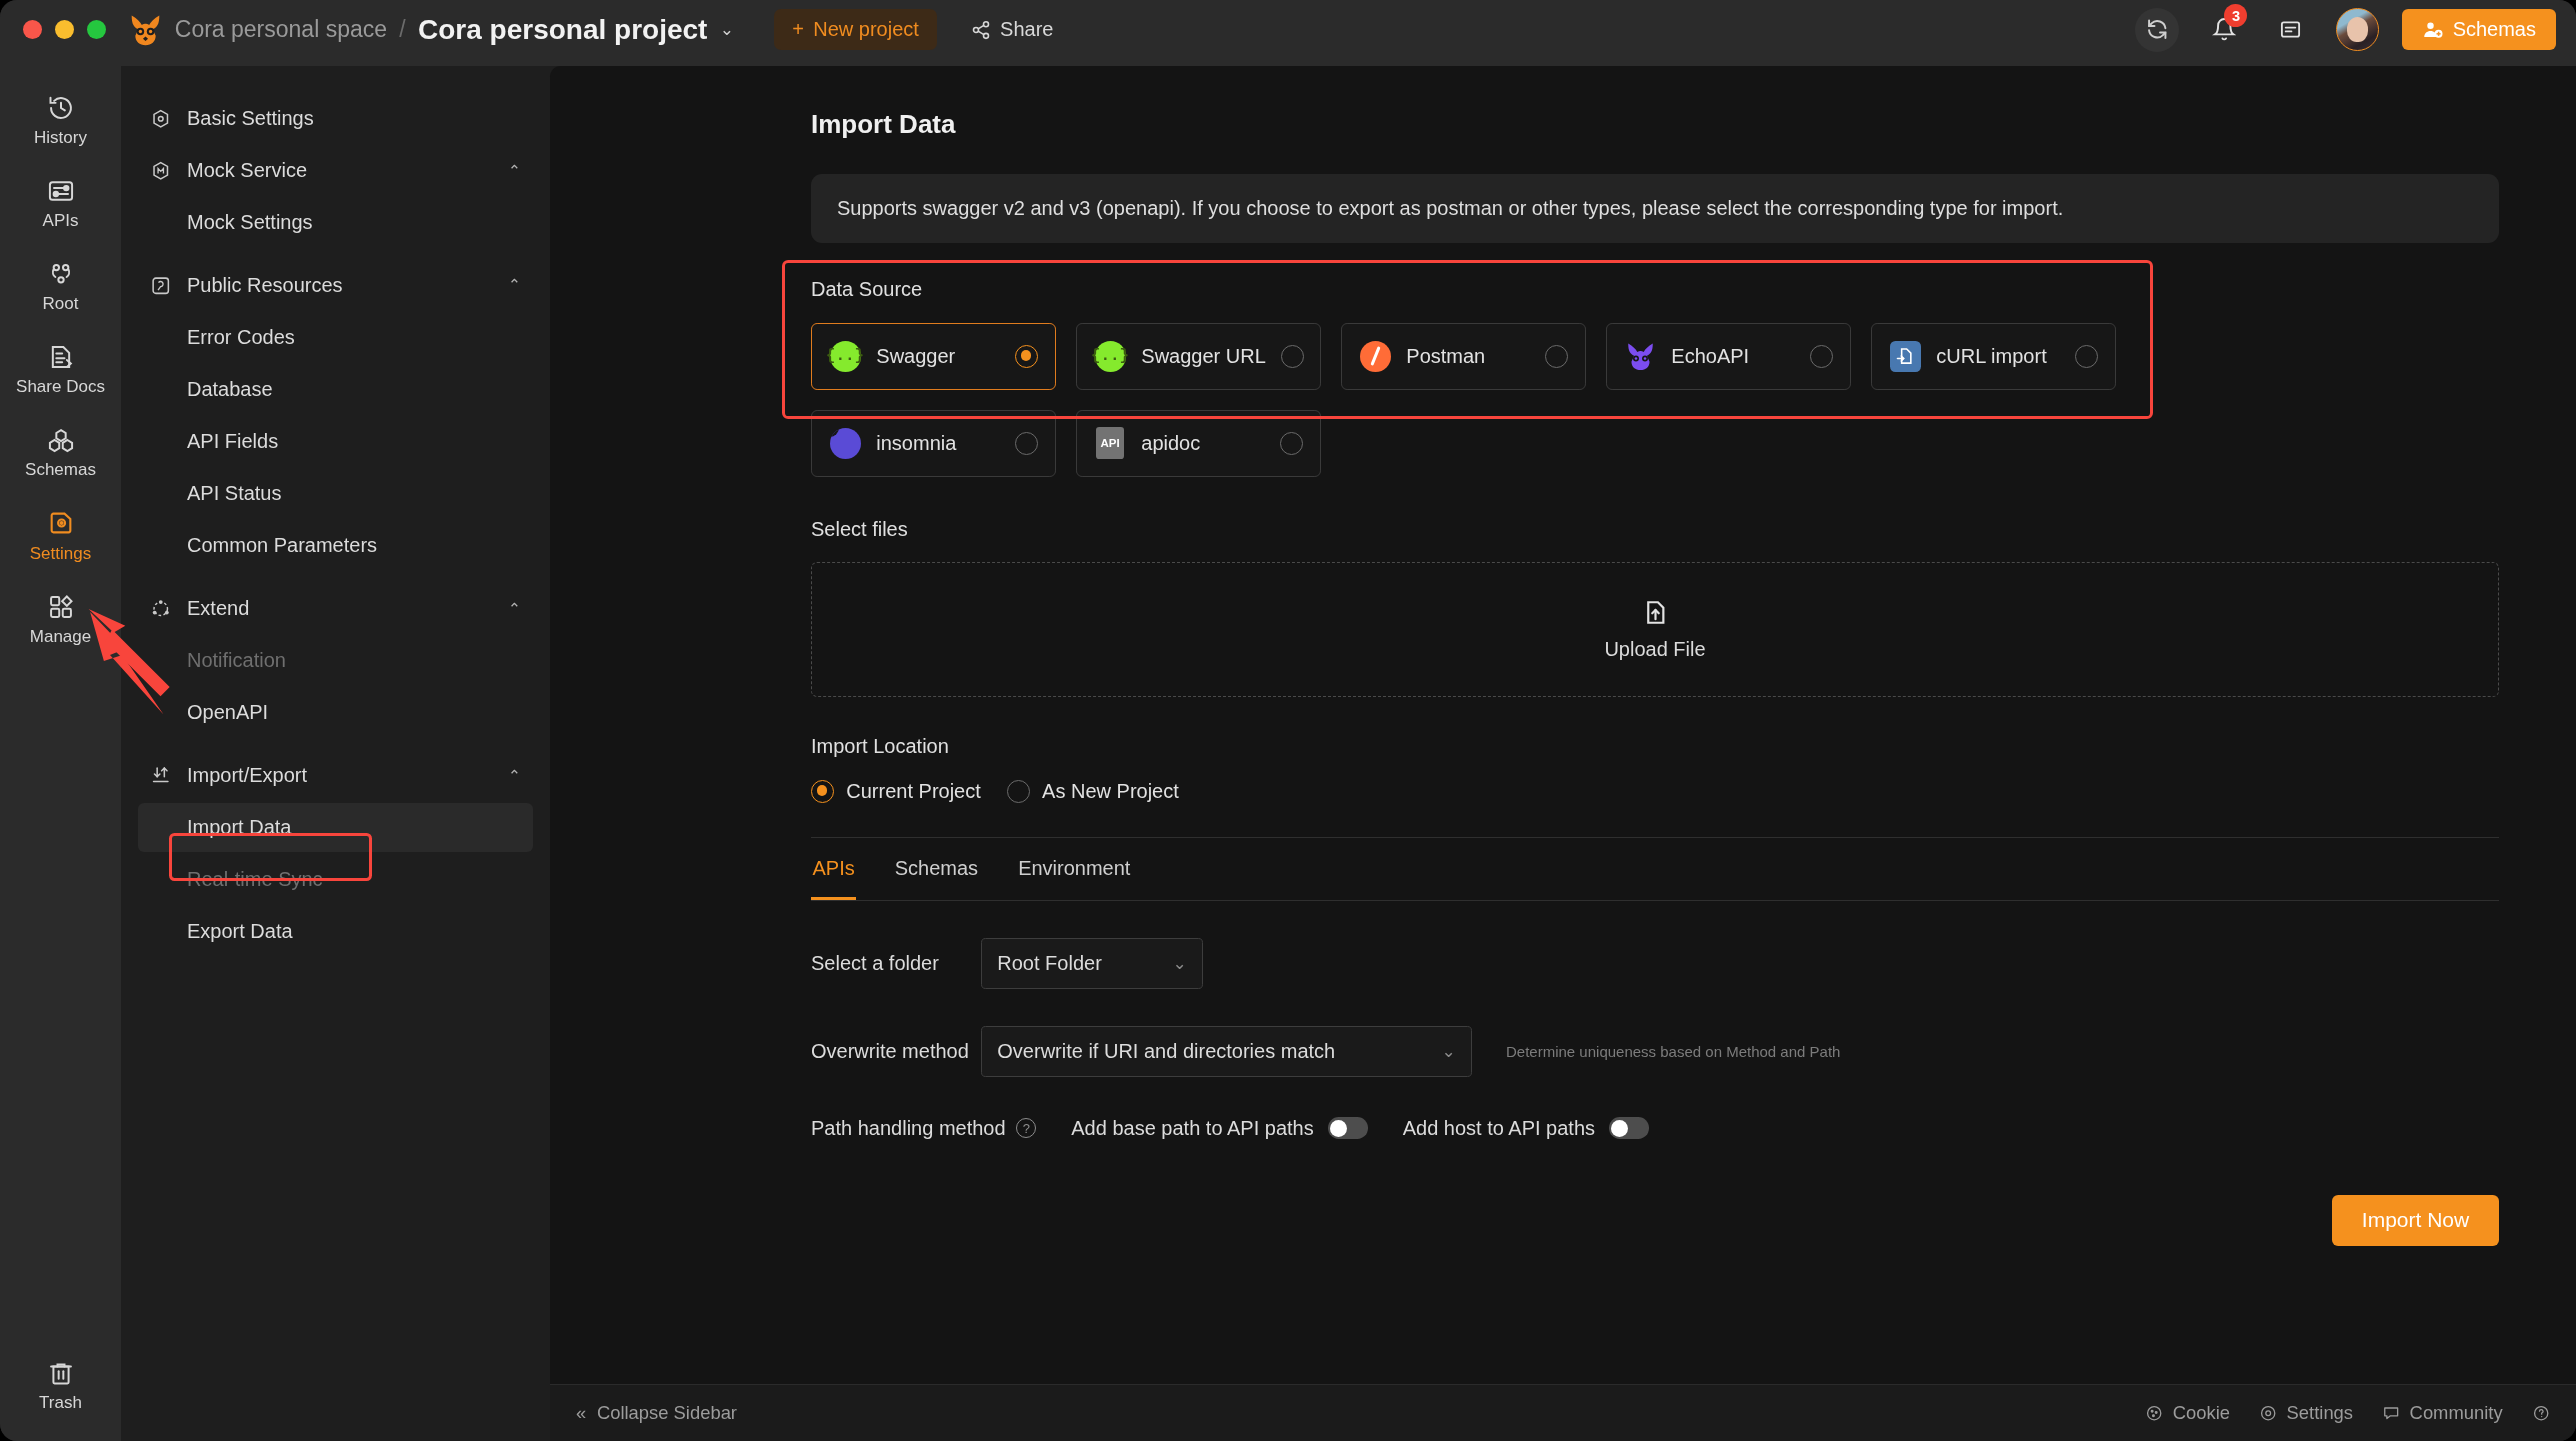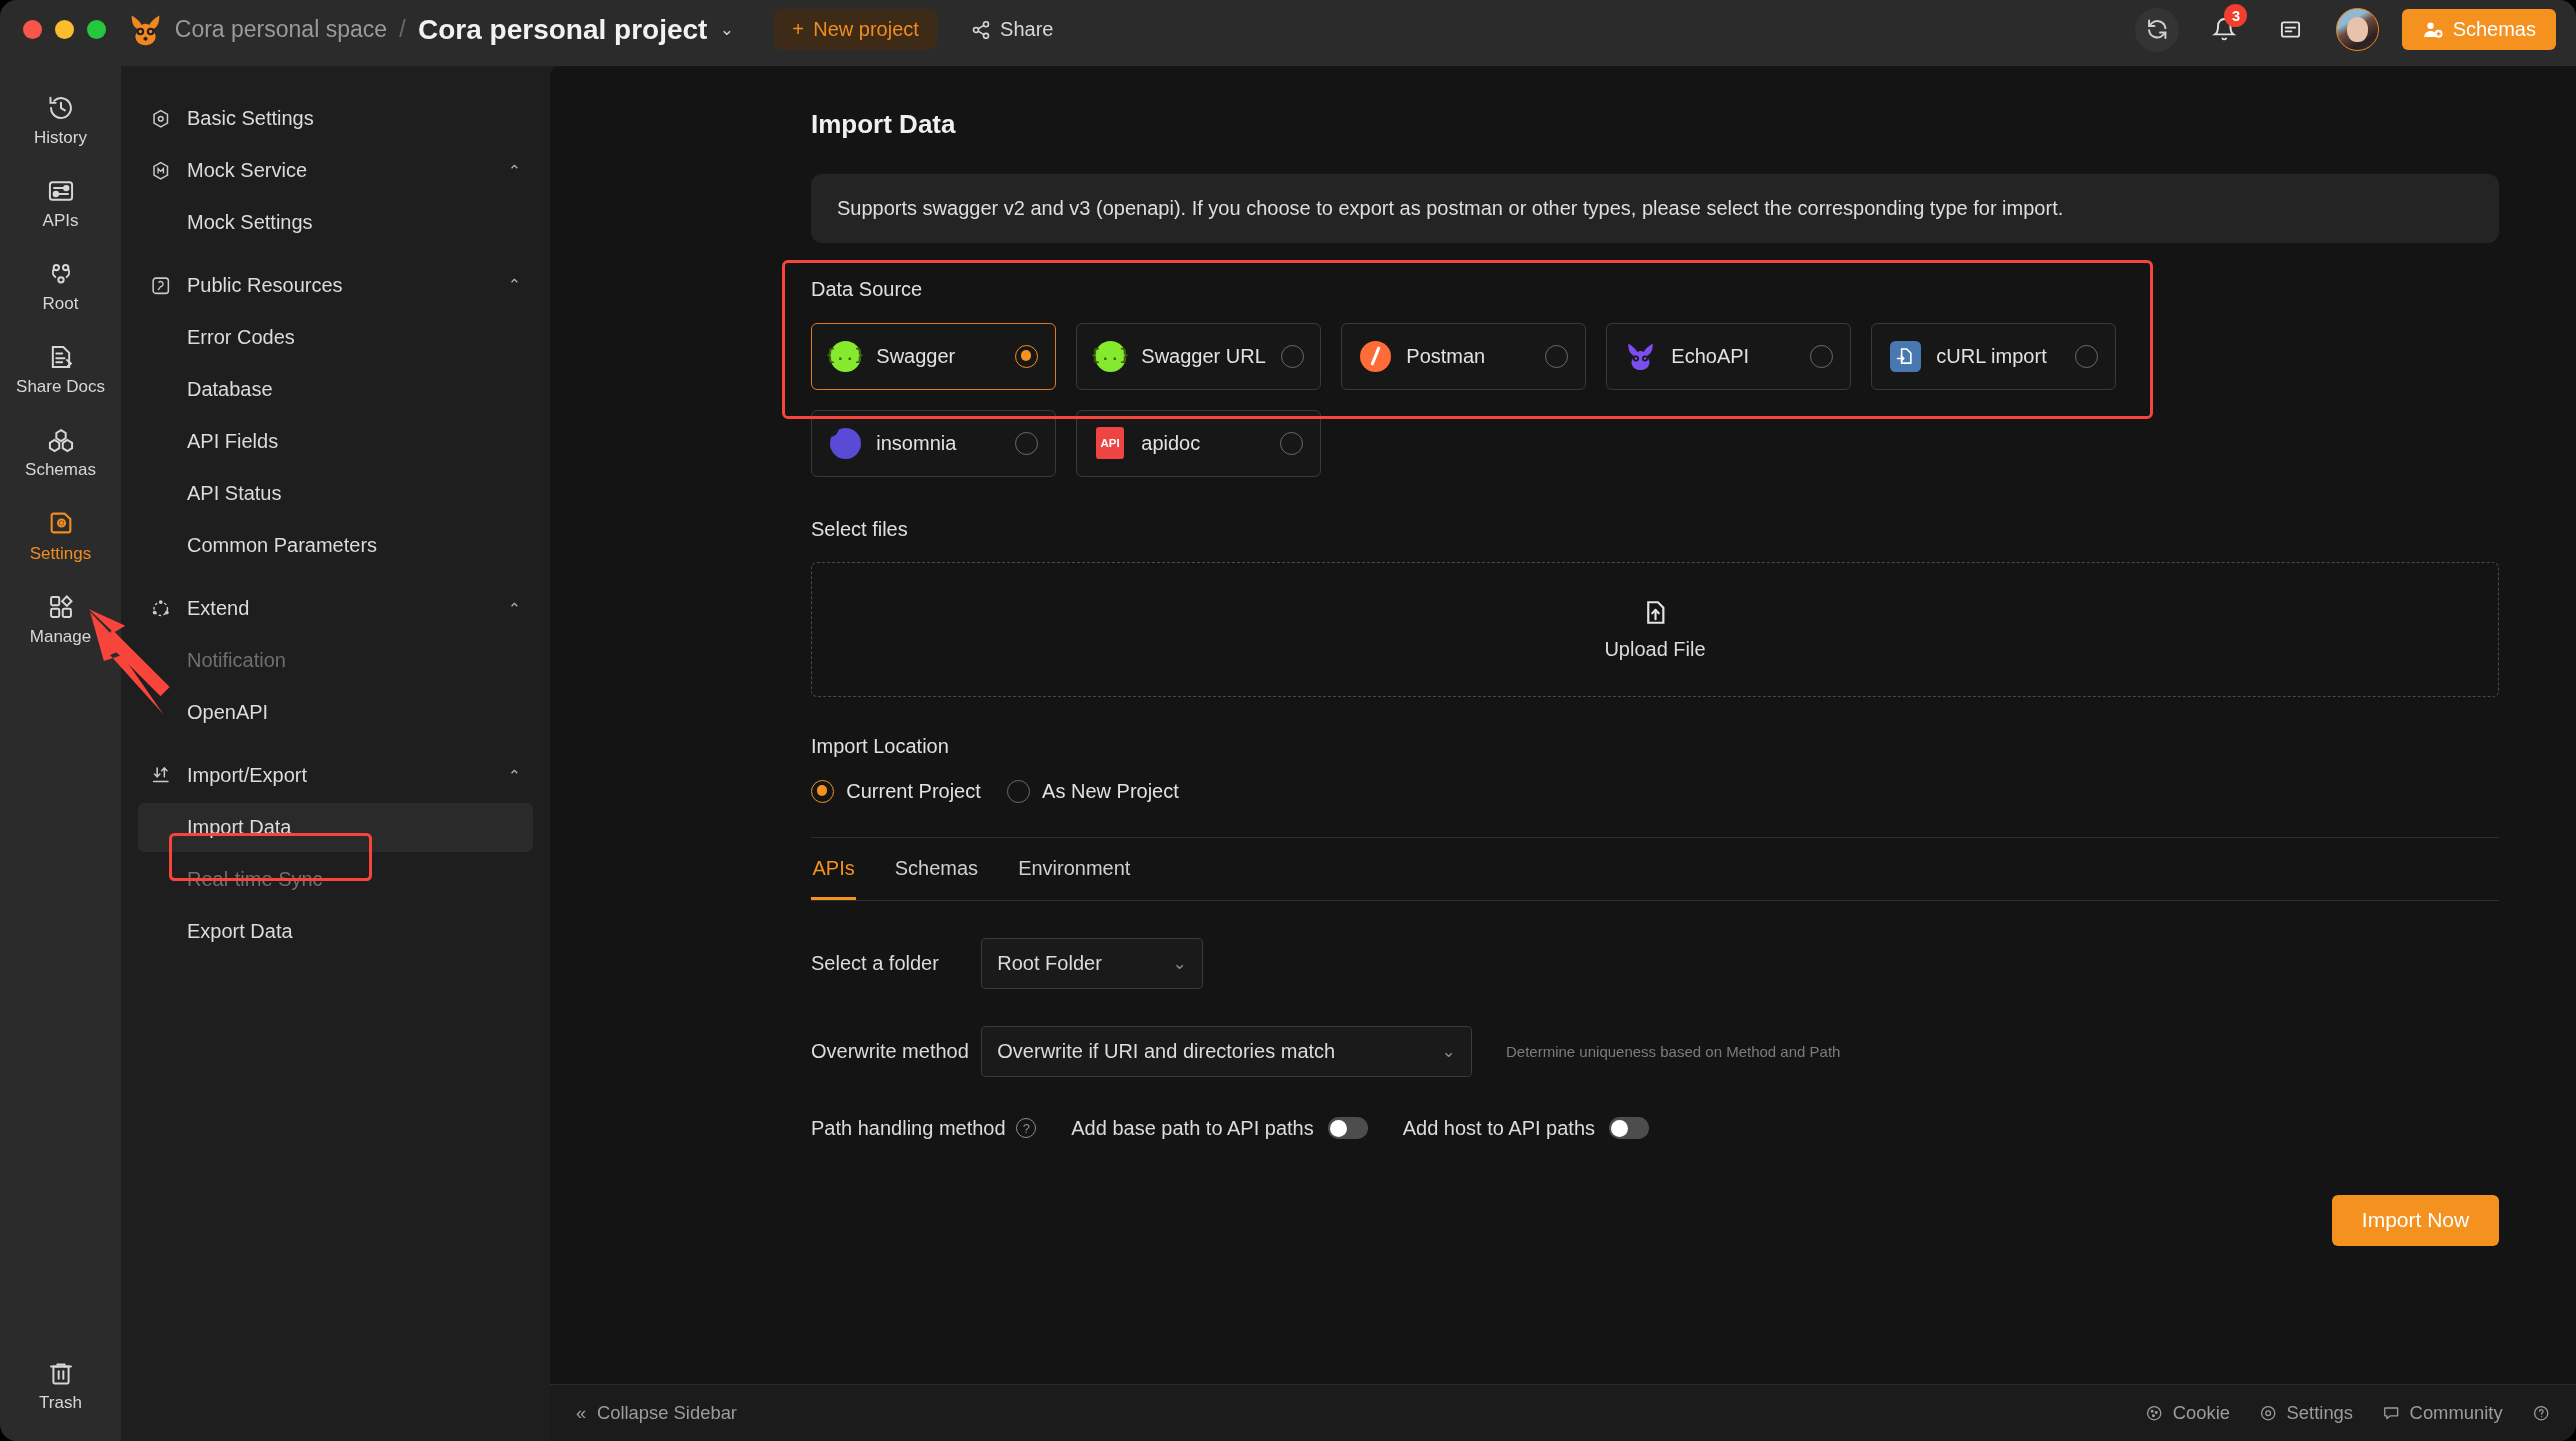--- a/index.html
+++ b/index.html
@@ -194,21 +194,21 @@
   }
   .logo-insomnia {
     width: 31px; height: 31px; border-radius: 50%;
     background: #5a4bd6; position: relative; overflow: hidden;
   }
   .logo-insomnia::after {
     content: ""; position: absolute; left: -9.2px; top: -9.2px;
     width: 18.4px; height: 18.4px; border-radius: 50%; background: #171717;
   }
   .logo-apidoc {
-    width: 28px; height: 32px; border-radius: 3.1px; background: #ef4444;
+    width: 28px; height: 32px; border-radius: 3.1px; background: #737373;
     color: #fff; font-size: 11.5px; font-weight: 700;
     display: flex; align-items: center; justify-content: center;
   }
   .logo-curl {
     width: 31px; height: 31px; border-radius: 5.4px; background: #4878b0;
     display: flex; align-items: center; justify-content: center;
   }
 
   
   .upload {

